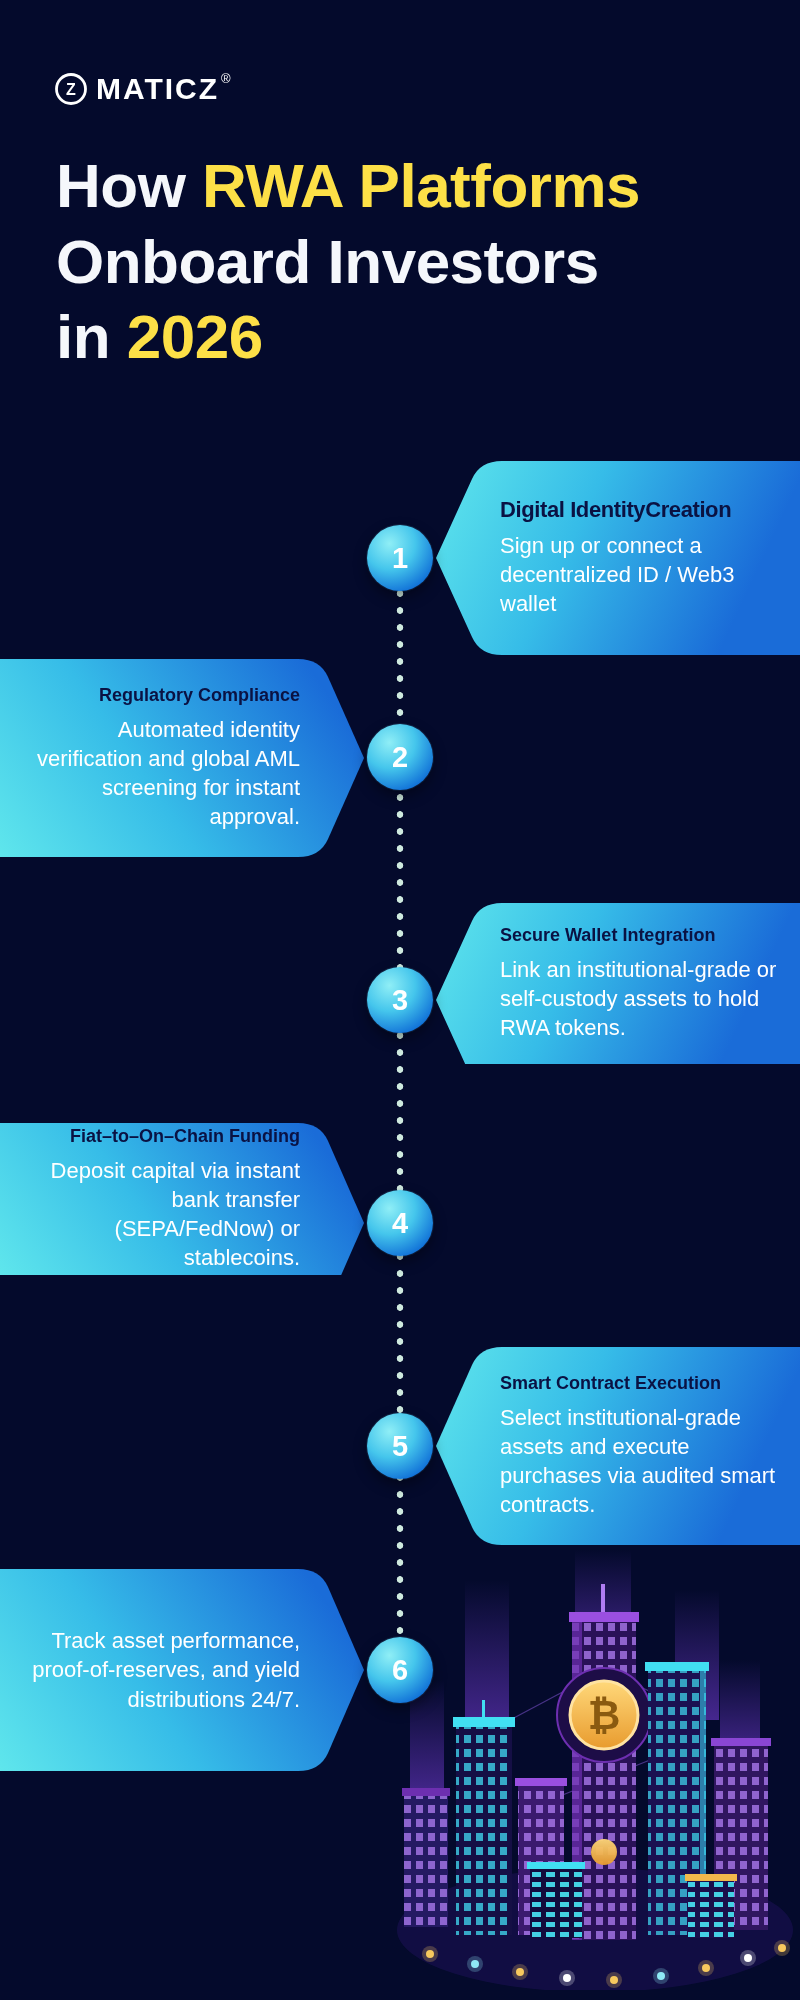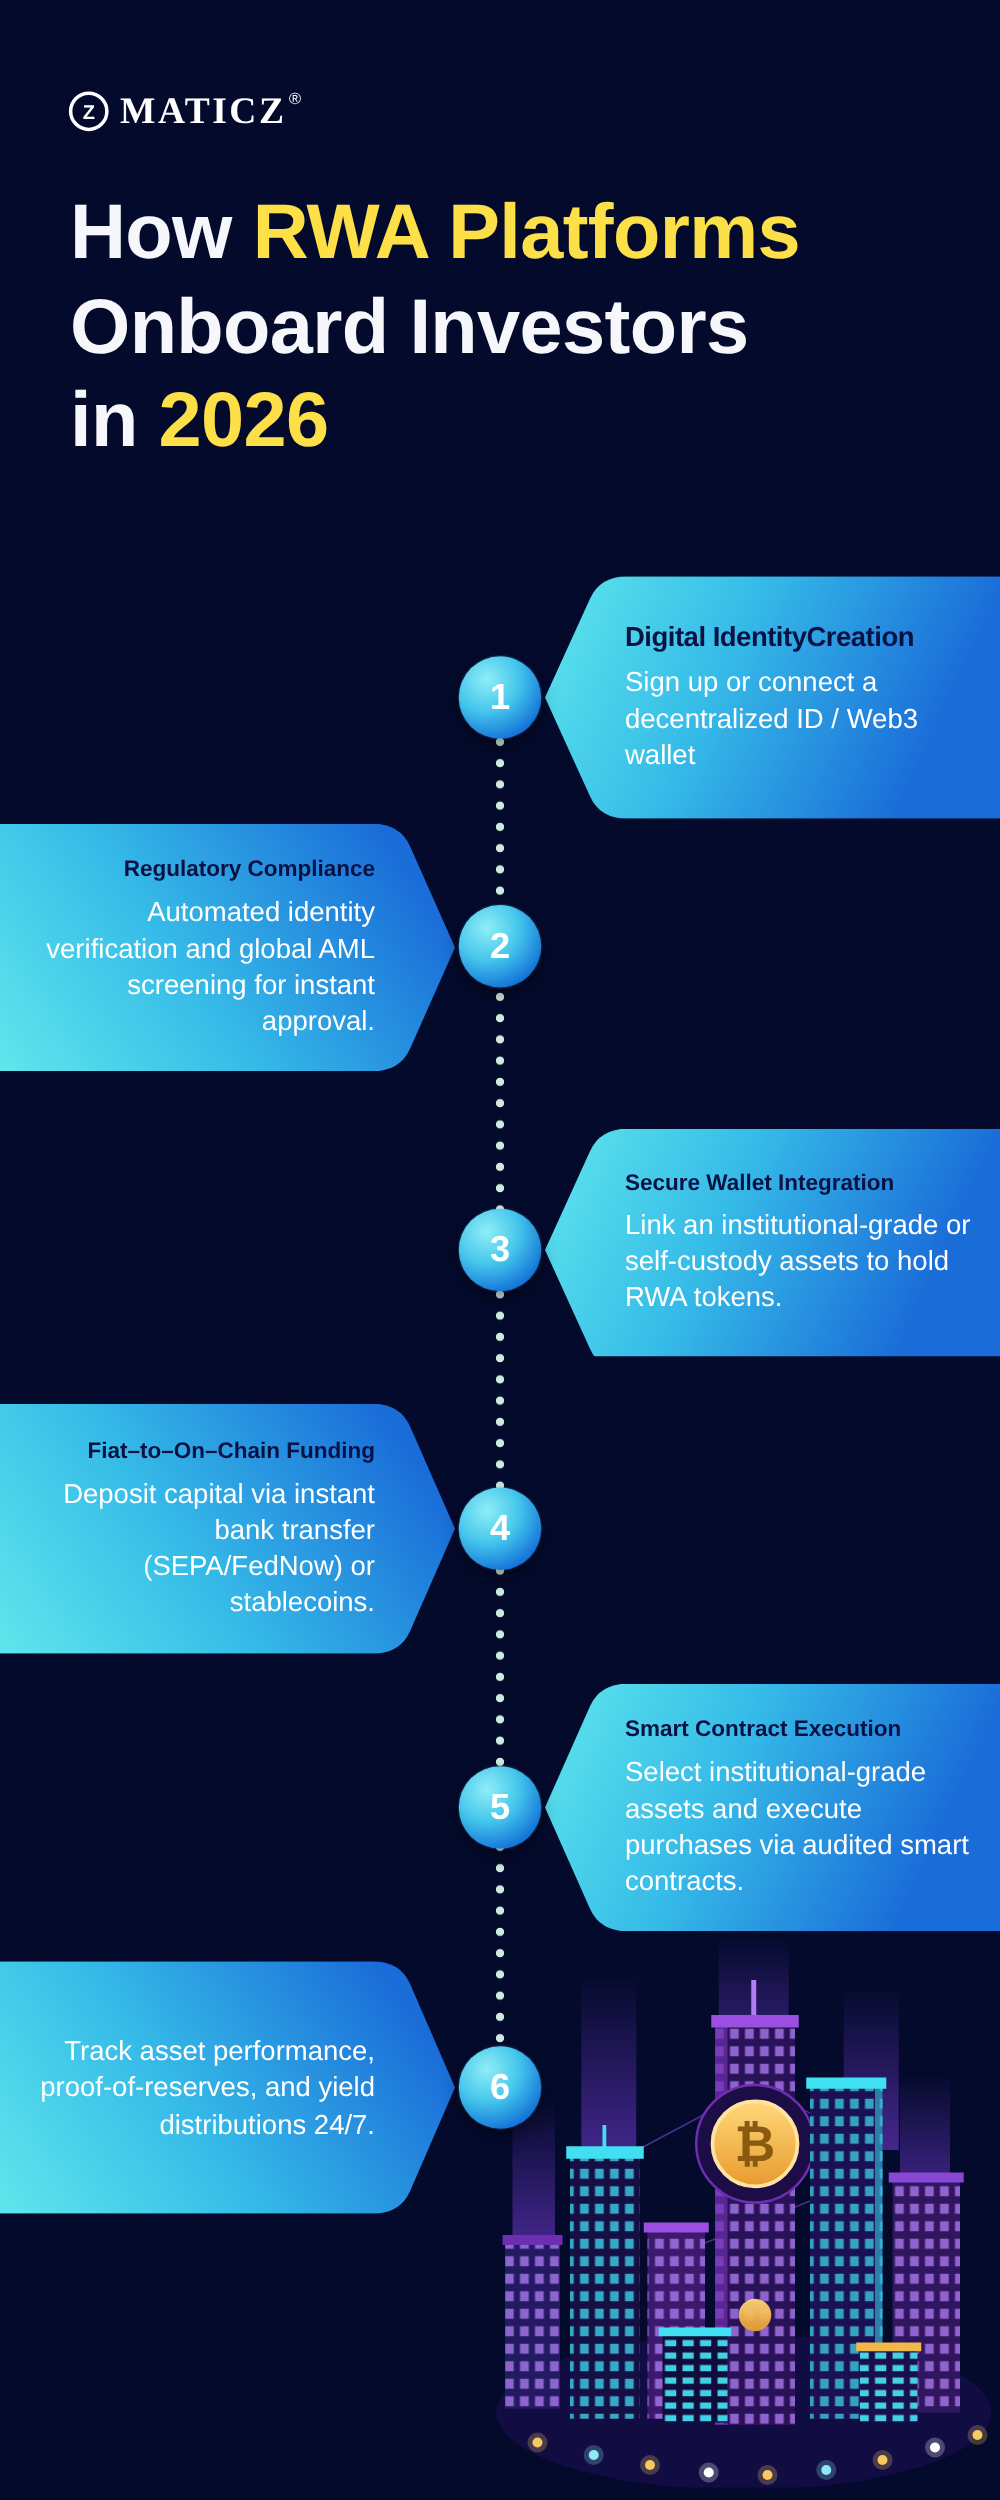--- a/index.html
+++ b/index.html
@@ -9,21 +9,21 @@
     width: 800px;
     height: 2000px;
     background: #040a2c;
     overflow: hidden;
     font-family: "Liberation Sans", sans-serif;
   }
 
   
   .logo { position: absolute; top: 72px; left: 54px; display: flex; align-items: flex-start; z-index: 4; }
   .logo-icon { display: inline-block; margin-right: 8px; }
-  .logo-text { color: #ffffff; font-size: 30px; font-weight: bold; letter-spacing: 2px; line-height: 34px; font-family: Liberation Serif, serif; }
+  .logo-text { color: #ffffff; font-size: 30px; font-weight: bold; letter-spacing: 2px; line-height: 34px; }
   .logo-reg { color: #ffffff; font-size: 13px; line-height: 13px; margin-left: 2px; }
 
   
   .title {
     position: absolute; top: 148px; left: 56px; width: 660px;
     font-size: 62px; font-weight: bold; line-height: 1.22;
     color: #f5f7fb; letter-spacing: -0.5px; z-index: 4;
   }
   .t-line { display: block; }
   .accent { color: #fde047; }
@@ -61,27 +61,27 @@
     padding: 12px 8px 12px 64px; text-align: left;
   }
   .card.left {
     left: 0; width: 364px;
     background: linear-gradient(55deg, #5fe6ec 0%, #36bce8 40%, #1a6cd8 88%);
     padding: 12px 64px 12px 20px; text-align: right;
   }
 
   .s1 { top: 461px; height: 194px;
         clip-path: path("M 0 97 L 36 18 Q 44 0 66 0 L 364 0 L 364 194 L 66 194 Q 44 194 36 176 Z"); }
-  .s3 { top: 903px; height: 182px;
+  .s3 { top: 903px; height: 161px;
         clip-path: path("M 0 97 L 36 18 Q 44 0 66 0 L 364 0 L 364 194 L 66 194 Q 44 194 36 176 Z"); }
   .s5 { top: 1347px; height: 198px;
         clip-path: path("M 0 99 L 36 18 Q 44 0 66 0 L 364 0 L 364 198 L 66 198 Q 44 198 36 180 Z"); }
   .s2 { top: 659px; height: 198px;
         clip-path: path("M 364 99 L 328 18 Q 320 0 298 0 L 0 0 L 0 198 L 298 198 Q 320 198 328 180 Z"); }
-  .s4 { top: 1123px; height: 200px;
+  .s4 { top: 1123px; height: 152px;
         clip-path: path("M 364 100 L 328 18 Q 320 0 298 0 L 0 0 L 0 200 L 298 200 Q 320 200 328 182 Z"); }
   .s6 { top: 1569px; height: 202px;
         clip-path: path("M 364 101 L 328 18 Q 320 0 298 0 L 0 0 L 0 202 L 298 202 Q 320 202 328 184 Z"); }
 
   .s1 .card-title { font-size: 22px; letter-spacing: -0.4px; white-space: nowrap; }
 
   
   .city { position: absolute; left: 390px; top: 1550px; width: 410px; height: 440px; z-index: 2; }
 </style>
 </head>

